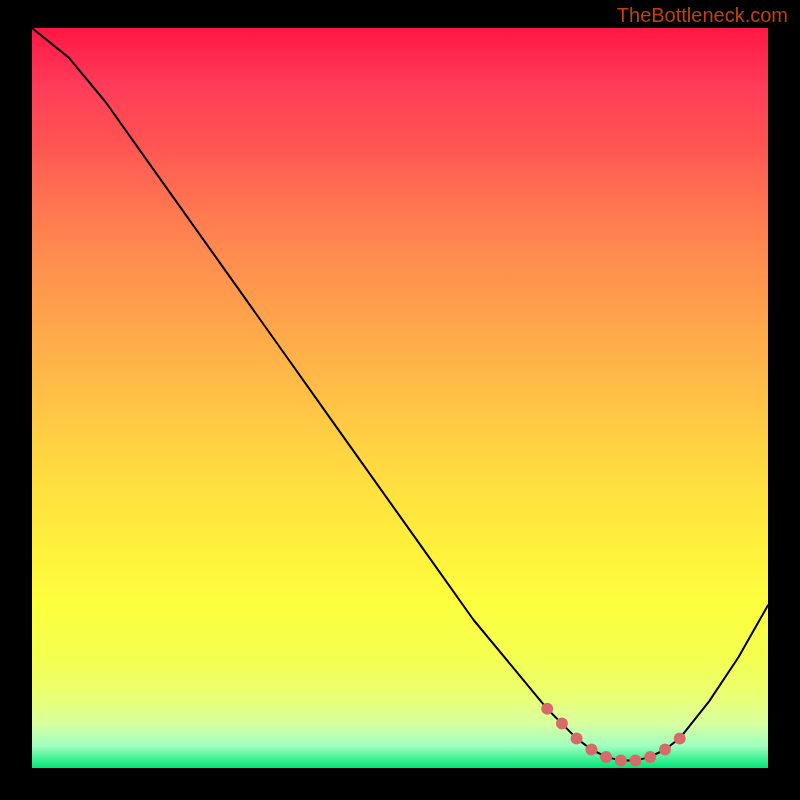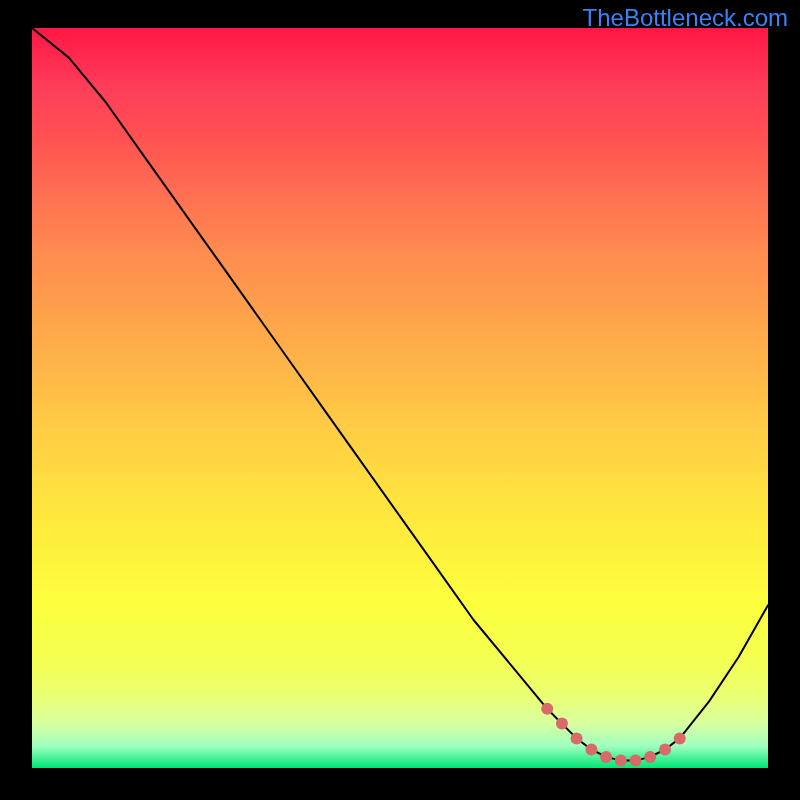--- a/index.html
+++ b/index.html
@@ -7,22 +7,22 @@
     width: 800px;
     height: 800px;
     background: #000;
     position: relative;
     font-family: Arial, sans-serif;
   }
   .watermark {
     position: absolute;
     top: 4px;
     right: 12px;
-    color: #3b82f6;
-    font-size: 24px;
+    color: #c2410c;
+    font-size: 20px;
     font-weight: 500;
     z-index: 10;
   }
   .plot-area {
     position: absolute;
     left: 32px;
     top: 28px;
     width: 736px;
     height: 740px;
     overflow: hidden;

